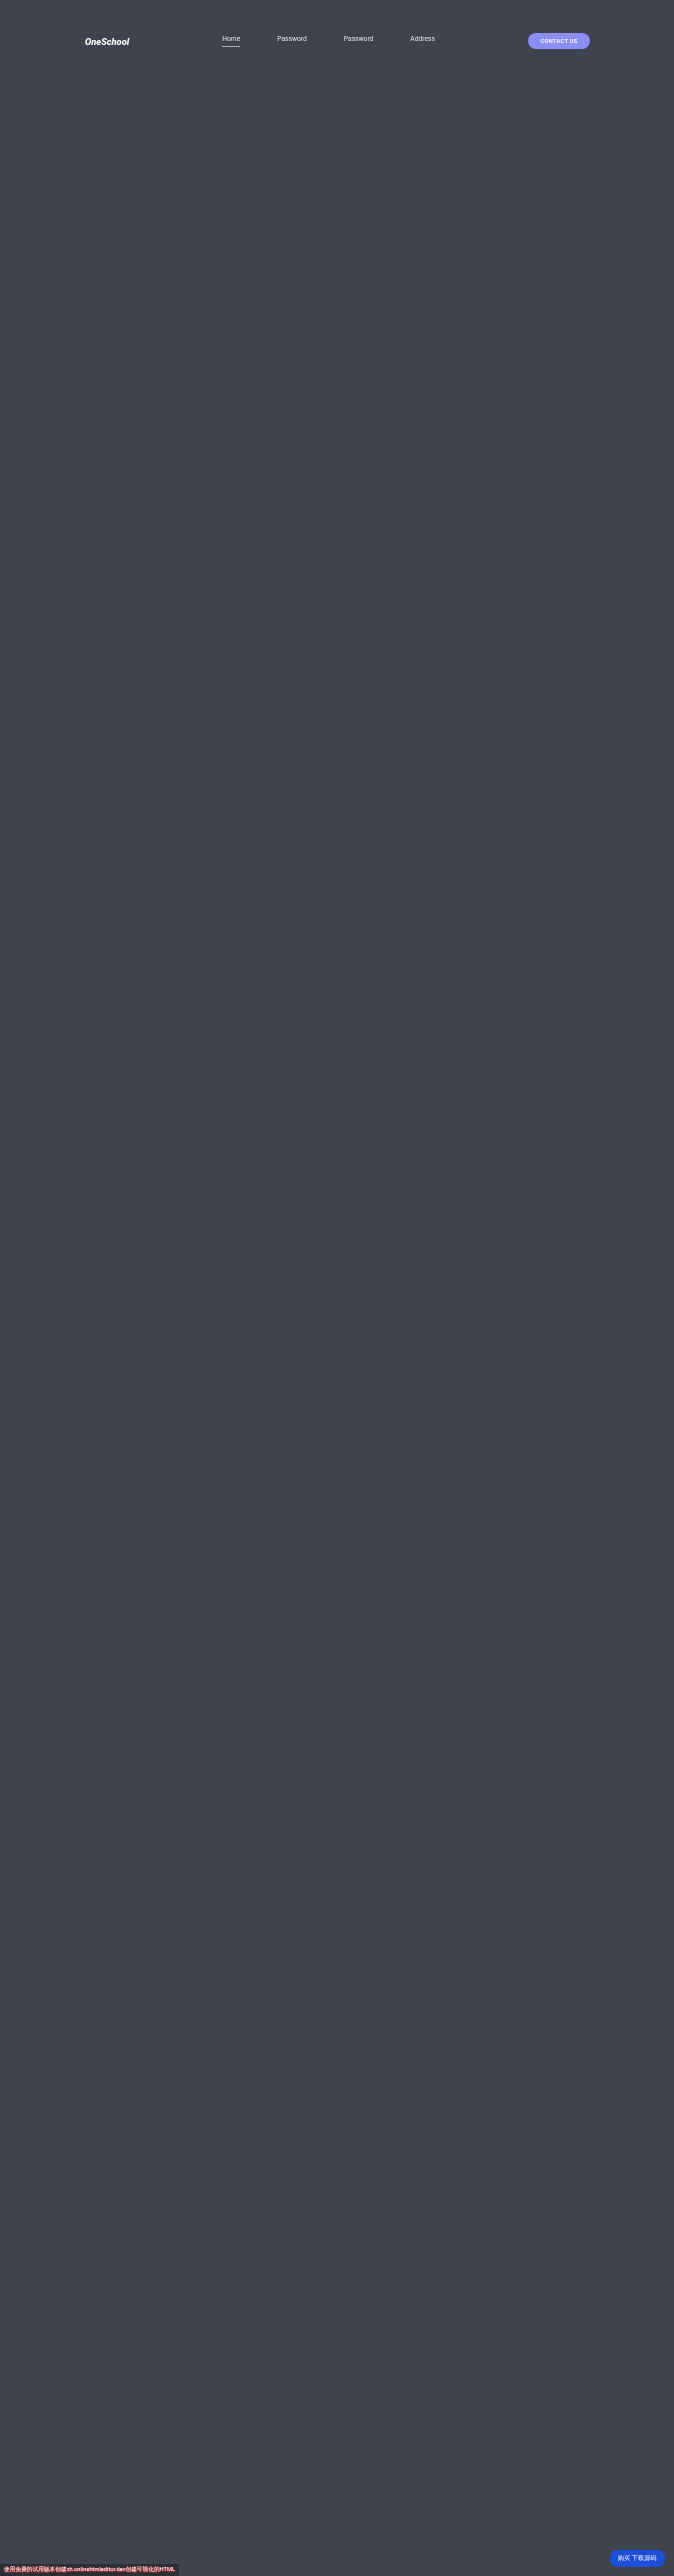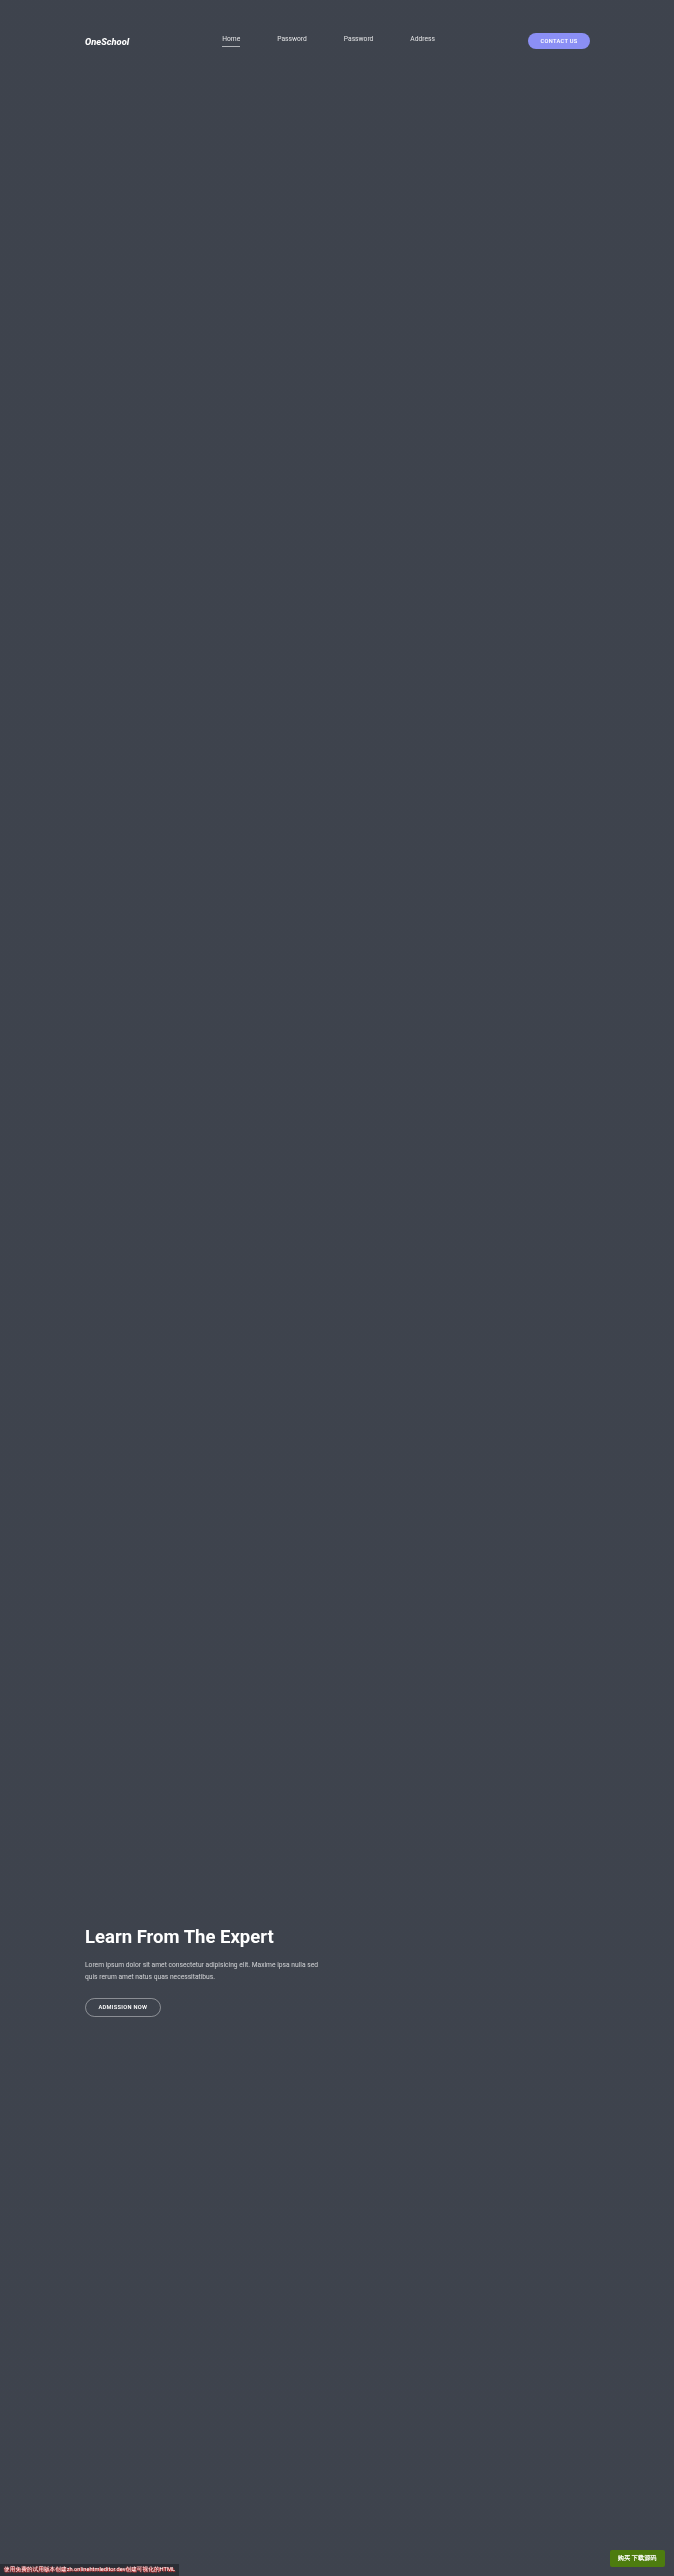--- a/index.html
+++ b/index.html
@@ -19,44 +19,39 @@
 .hero-left{flex:0 0 52%;color:#fff}
 .hero-left h1{font-size:18.5px;font-weight:700;margin-bottom:10.3px}
 .hero-left p{font-size:6.7px;line-height:1.8;color:rgba(255,255,255,.75);margin-bottom:15.5px;max-width:237px}
 .card{background:#fff;border-radius:3.1px;padding:14.4px 13.4px;width:185px;box-shadow:0 3.1px 15.5px rgba(0,0,0,.25)}
 .card h3{font-size:8.8px;font-weight:600;color:#2c2c2c;margin-bottom:10.3px}
 .field{margin-bottom:7.2px}
 .field input{width:100%;border:0.5px solid #e0e0e0;border-radius:1.5px;padding:6.2px 7.2px;font-size:6.2px;color:#666;outline:none}
 .field input::placeholder{color:#aaa}
 .card .btn{margin-top:4.1px;padding:5.2px 13.4px;font-size:5.2px}
 .watermark{position:fixed;left:0;bottom:0;z-index:5;background:rgba(0,0,0,.3);color:#fff;font-size:5.7px;padding:2.1px 4.1px;text-shadow:0.5px 0.5px 1px #f33,-0.5px -0.5px 1px #f33}
-.badge{position:fixed;right:9.3px;bottom:9.3px;z-index:5;background:#4d7c0f;color:#fff;font-size:6.2px;font-weight:700;padding:4.1px 8.2px;border-radius:2px}
+.badge{position:fixed;right:9.3px;bottom:9.3px;z-index:5;background:#1d4ed8;color:#fff;font-size:6.2px;font-weight:400;padding:4.1px 8.2px;border-radius:7px}
 </style>
 </head>
 <body>
 
 <div class="bg-overlay"></div>
 <div class="page">
   <header>
     <div class="container nav-row">
       <div class="logo">OneSchool</div>
       <nav>
         <a href="#" class="active">Home</a>
         <a href="#">Password</a>
         <a href="#">Password</a>
         <a href="#">Address</a>
       </nav>
       <button class="btn">CONTACT US</button>
     </div>
   </header>
 
   <section class="container hero">
-    <div class="hero-left">
-      <h1>Learn From The Expert</h1>
-      <p>Lorem ipsum dolor sit amet consectetur adipisicing elit. Maxime ipsa nulla sed quis rerum amet natus quas necessitatibus.</p>
-      <button class="btn btn-outline">ADMISSION NOW</button>
-    </div>
   </section>
 </div>
 
 <div class="watermark">使用免费的试用版本创建zh.onlinehtmleditor.dev创建可视化的HTML</div>
 <div class="badge">购买 下载源码</div>
 
 
 </body></html>

